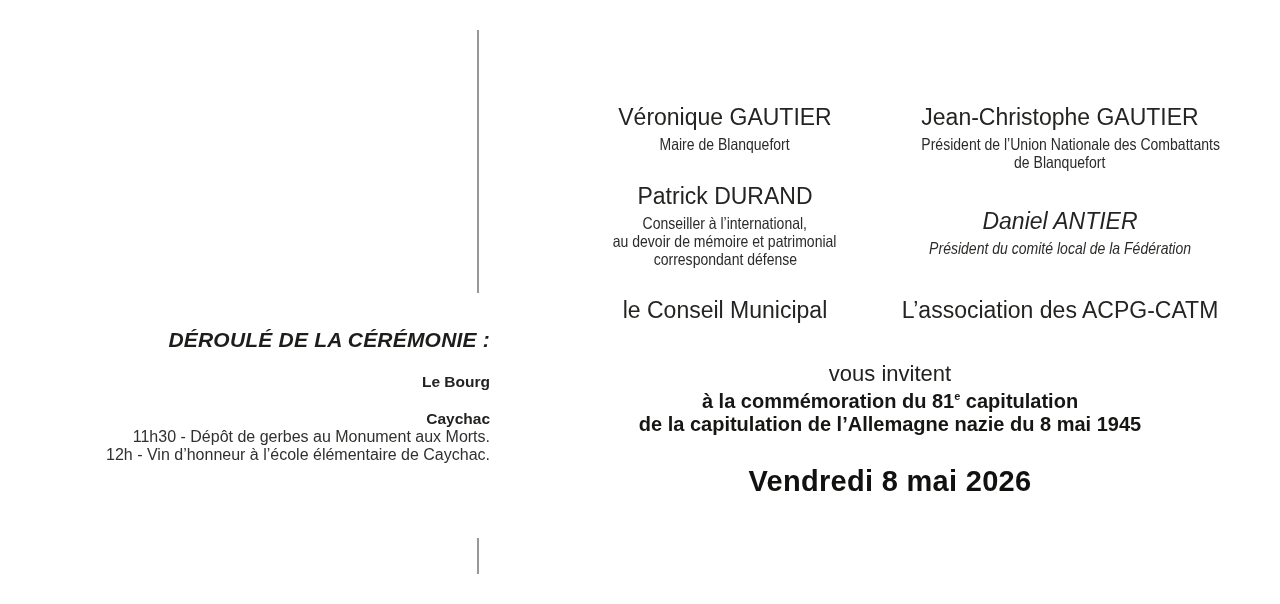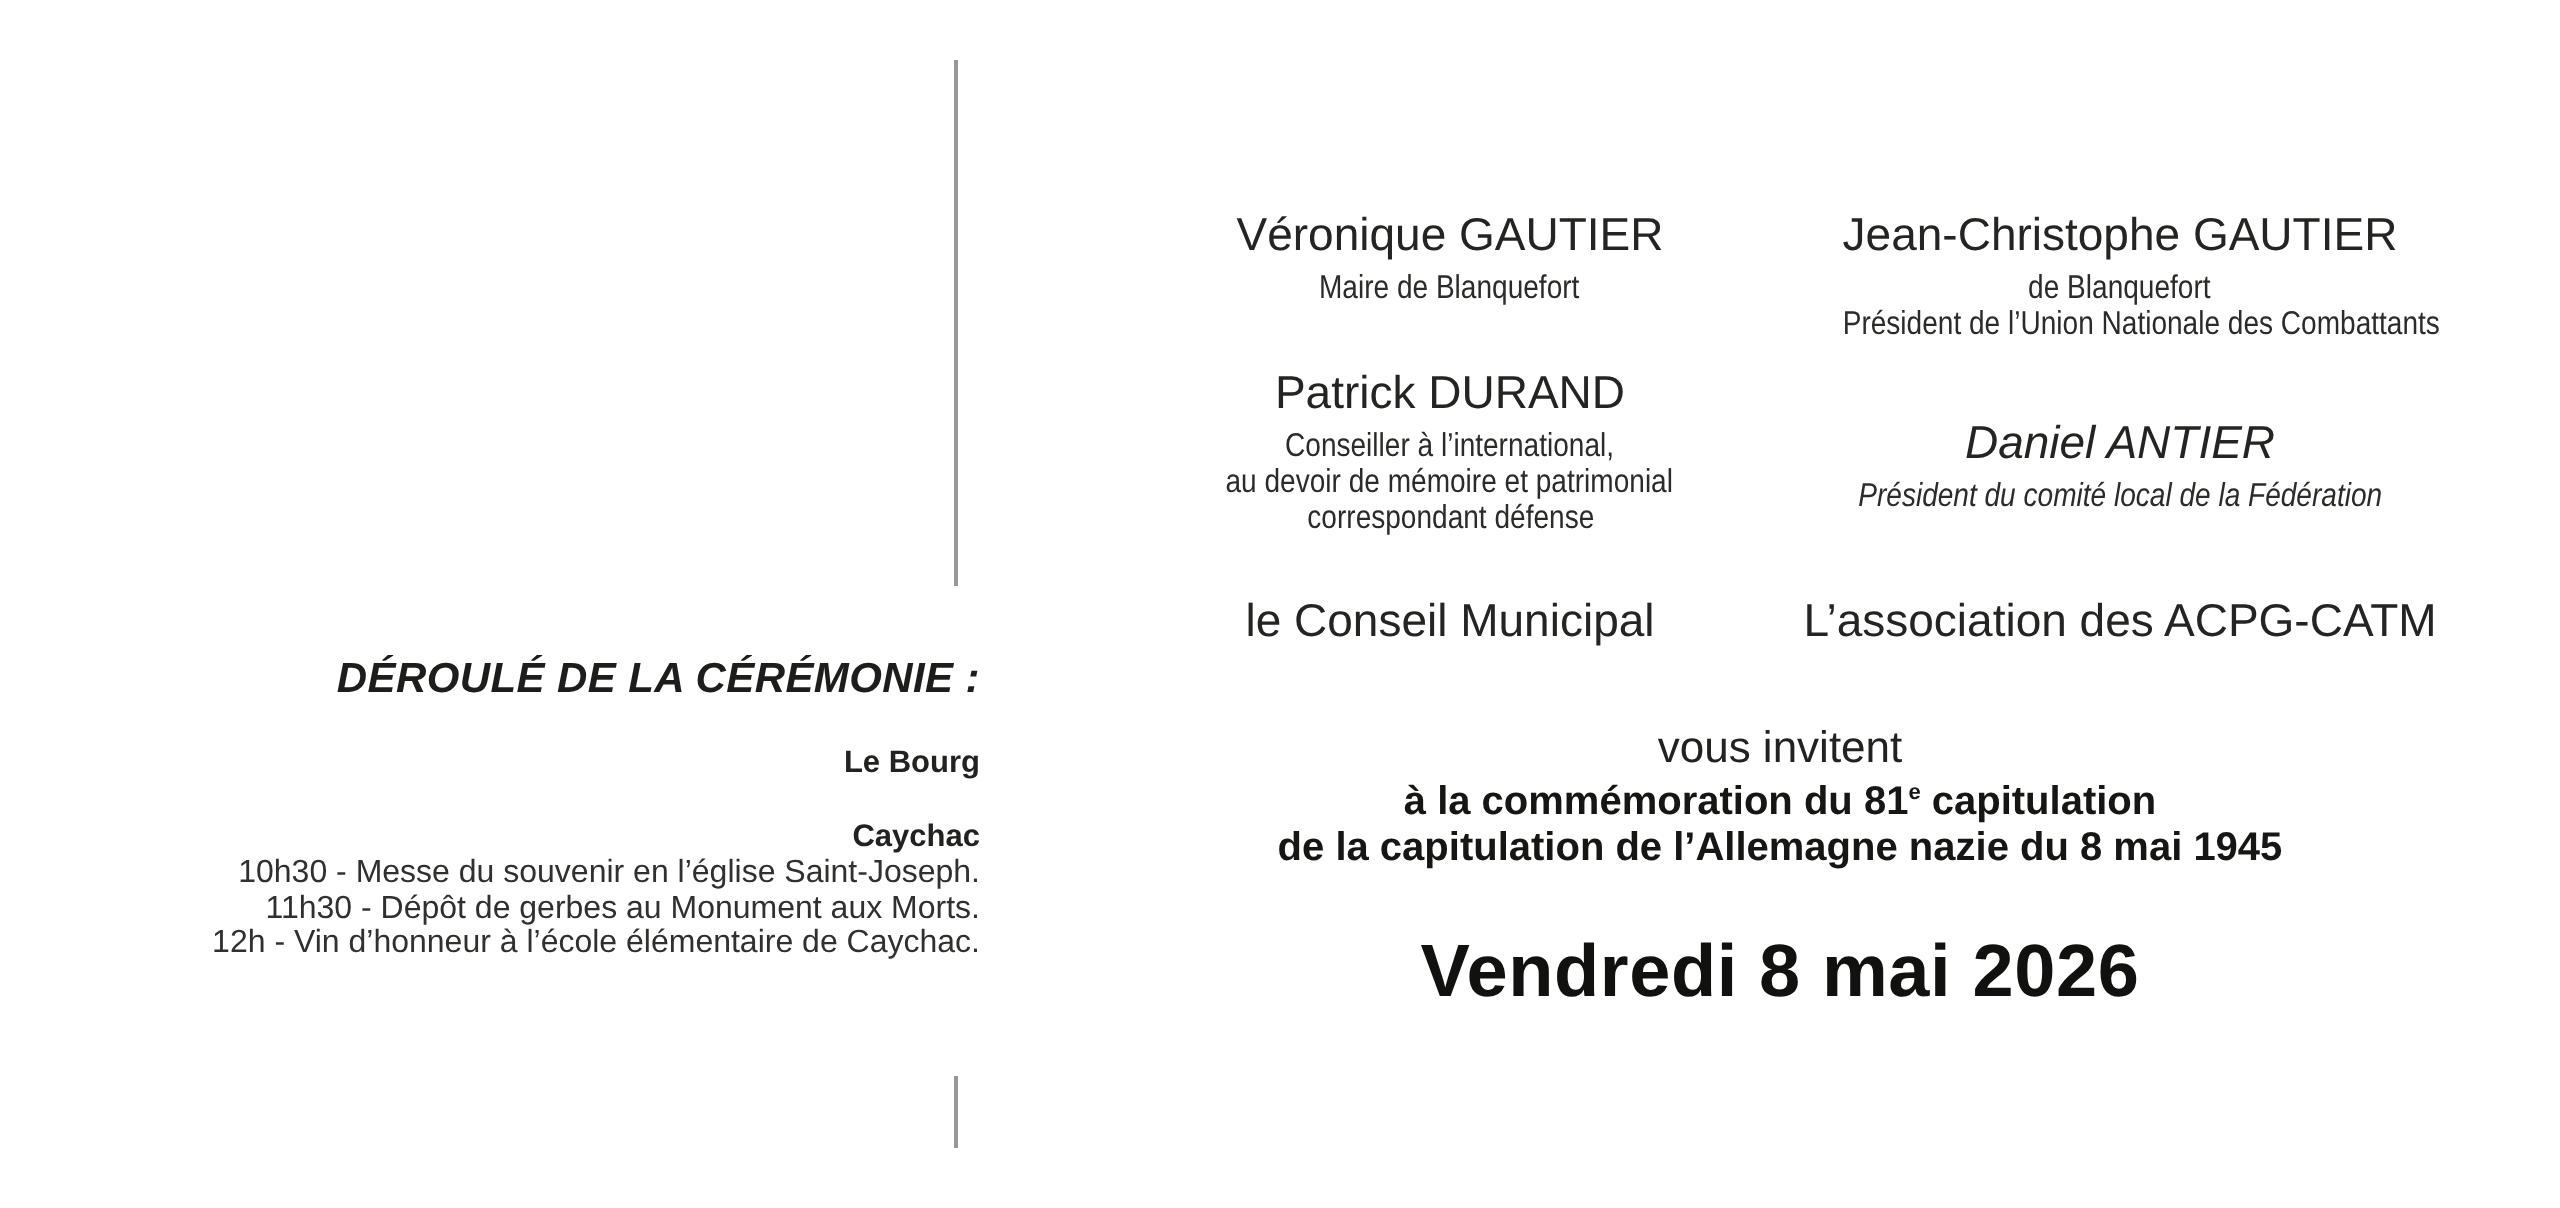--- a/index.html
+++ b/index.html
@@ -100,41 +100,40 @@
     color: #161614;
     white-space: nowrap;
   }
   .invite-line.first { margin-top: 3px; }
   .invite-line sup {
     font-size: 0.55em;
     vertical-align: super;
     line-height: 0;
   }
   .invite-date {
-    font-size: 37px;
+    font-size: 29px;
     font-weight: bold;
     margin-top: 30px;
     color: #111110;
     letter-spacing: 0.3px;
   }
 </style>
 </head>
 <body>
 
 <div class="fold fold-top"></div>
 <div class="fold fold-bottom"></div>
 
 <div class="schedule">
   <div class="schedule-title">DÉROULÉ DE LA CÉRÉMONIE :</div>
   <div class="schedule-section">
     <div class="schedule-heading">Le Bourg</div>
   </div>
   <div class="schedule-section">
     <div class="schedule-heading">Caychac</div>
-    <div class="schedule-item">10h30 - Messe du souvenir en l’église Saint-Joseph.</div>
     <div class="schedule-item">11h30 - Dépôt de gerbes au Monument aux Morts.</div>
     <div class="schedule-item">12h - Vin d’honneur à l’école élémentaire de Caychac.</div>
   </div>
 </div>
 
 <div class="host e1">
   <div class="host-name">Véronique GAUTIER</div>
   <div class="host-roles">
     <div class="host-role"><span class="cond">Maire de Blanquefort</span></div>
   </div>
@@ -149,22 +148,22 @@
   </div>
 </div>
 
 <div class="host e3">
   <div class="host-name">le Conseil Municipal</div>
 </div>
 
 <div class="host e4">
   <div class="host-name">Jean-Christophe GAUTIER</div>
   <div class="host-roles">
+    <div class="host-role"><span class="cond">Président de l’Union Nationale des Combattants</span></div>
     <div class="host-role"><span class="cond">de Blanquefort</span></div>
-    <div class="host-role"><span class="cond">Président de l’Union Nationale des Combattants</span></div>
   </div>
 </div>
 
 <div class="host e5">
   <div class="host-name">Daniel ANTIER</div>
   <div class="host-roles">
     <div class="host-role"><span class="cond">Président du comité local de la Fédération</span></div>
   </div>
 </div>
 

